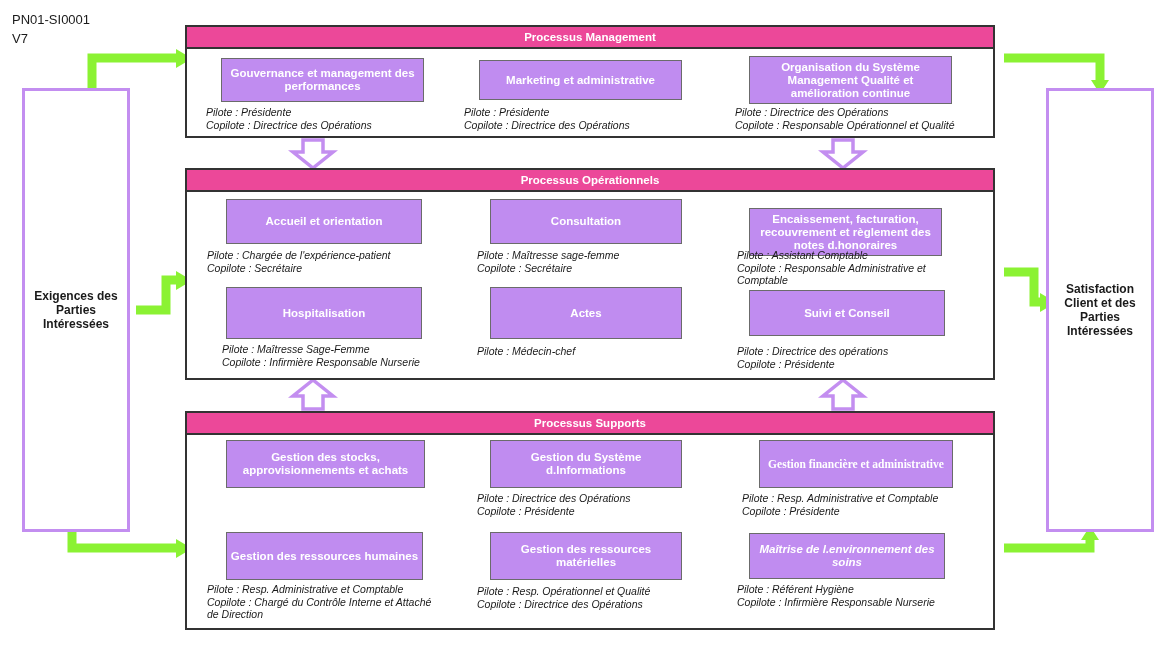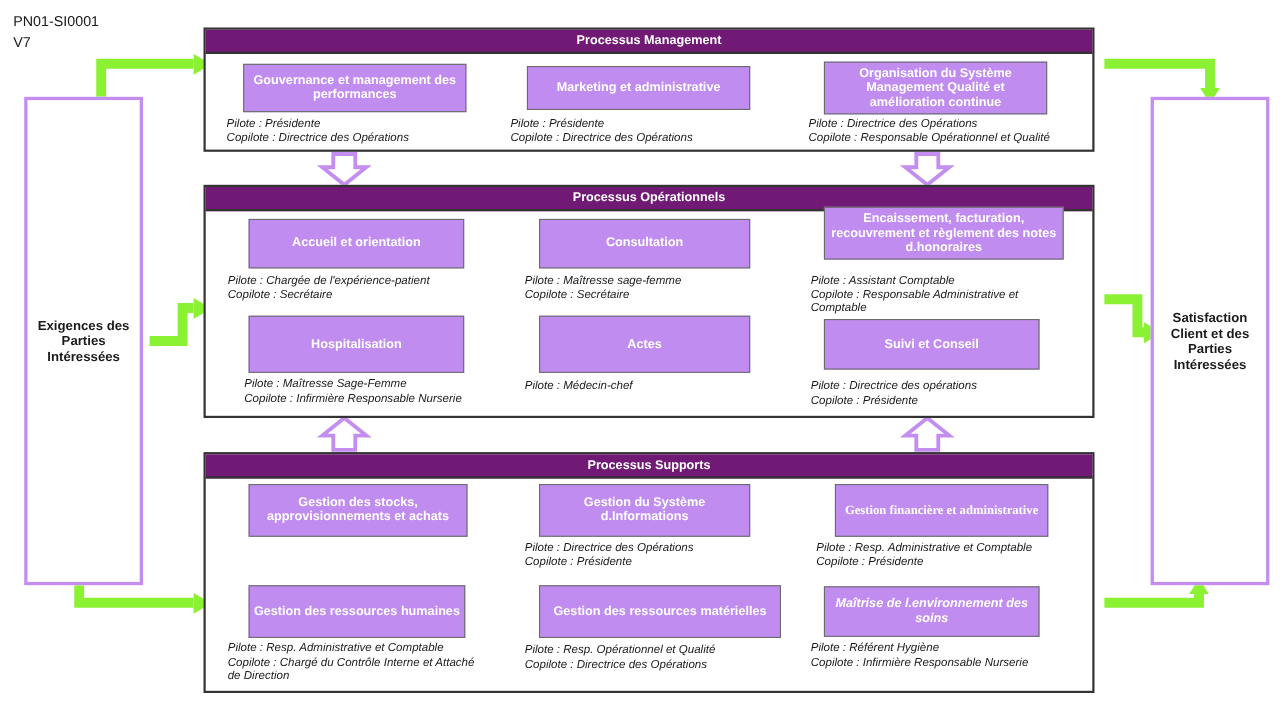--- a/index.html
+++ b/index.html
@@ -53,21 +53,21 @@
   
   .band{
     position:absolute;
     box-sizing:border-box;
     border:2px solid #333333;
     background:#ffffff;
   }
   .band-title{
     box-sizing:border-box;
     height:22px;
-    background:#701a75;
+    background:#ec4899;
     border-bottom:2px solid #333333;
     color:#ffffff;
     font-size:11.5px;
     font-weight:bold;
     display:flex;
     align-items:center;
     justify-content:center;
     letter-spacing:0px;
   }
   #band-management{ left:185px; top:25px; width:810px; height:113px; }
@@ -210,21 +210,21 @@
   </div>
   <div class="pilot" style="left:207px;top:249px;width:235px;">Pilote : Chargée de l'expérience-patient
 Copilote : Secrétaire</div>
 
   <div class="pbox" style="left:490px;top:199px;width:192px;height:45px;">
     <span>Consultation</span>
   </div>
   <div class="pilot" style="left:477px;top:249px;width:220px;">Pilote : Maîtresse sage-femme
 Copilote : Secrétaire</div>
 
-  <div class="pbox" style="left:749px;top:188px;width:218px;height:48px;">
+  <div class="pbox" style="left:749px;top:208px;width:193px;height:48px;">
     <span>Encaissement, facturation, recouvrement et règlement des notes d.honoraires</span>
   </div>
   <div class="pilot" style="left:737px;top:249px;width:220px;">Pilote : Assistant Comptable
 Copilote : Responsable Administrative et Comptable</div>
 
   <div class="pbox" style="left:226px;top:287px;width:196px;height:52px;">
     <span>Hospitalisation</span>
   </div>
   <div class="pilot" style="left:222px;top:343px;width:205px;">Pilote : Maîtresse Sage-Femme
 Copilote : Infirmière Responsable Nurserie</div>
@@ -259,21 +259,21 @@
   </div>
   <div class="pilot" style="left:742px;top:492px;width:220px;">Pilote : Resp. Administrative et Comptable
 Copilote : Présidente</div>
 
   <div class="pbox" style="left:226px;top:532px;width:197px;height:48px;">
     <span>Gestion des ressources humaines</span>
   </div>
   <div class="pilot" style="left:207px;top:583px;width:235px;">Pilote : Resp. Administrative et Comptable
 Copilote : Chargé du Contrôle Interne et Attaché de Direction</div>
 
-  <div class="pbox" style="left:490px;top:532px;width:220px;height:48px;">
+  <div class="pbox" style="left:490px;top:532px;width:192px;height:48px;">
     <span>Gestion des ressources matérielles</span>
   </div>
   <div class="pilot" style="left:477px;top:585px;width:220px;">Pilote : Resp. Opérationnel et Qualité
 Copilote : Directrice des Opérations</div>
 
   <div class="pbox" style="left:749px;top:533px;width:196px;height:46px;font-style:italic;">
     <span>Maîtrise de l.environnement des soins</span>
   </div>
   <div class="pilot" style="left:737px;top:583px;width:220px;">Pilote : Référent Hygiène
 Copilote : Infirmière Responsable Nurserie</div>

